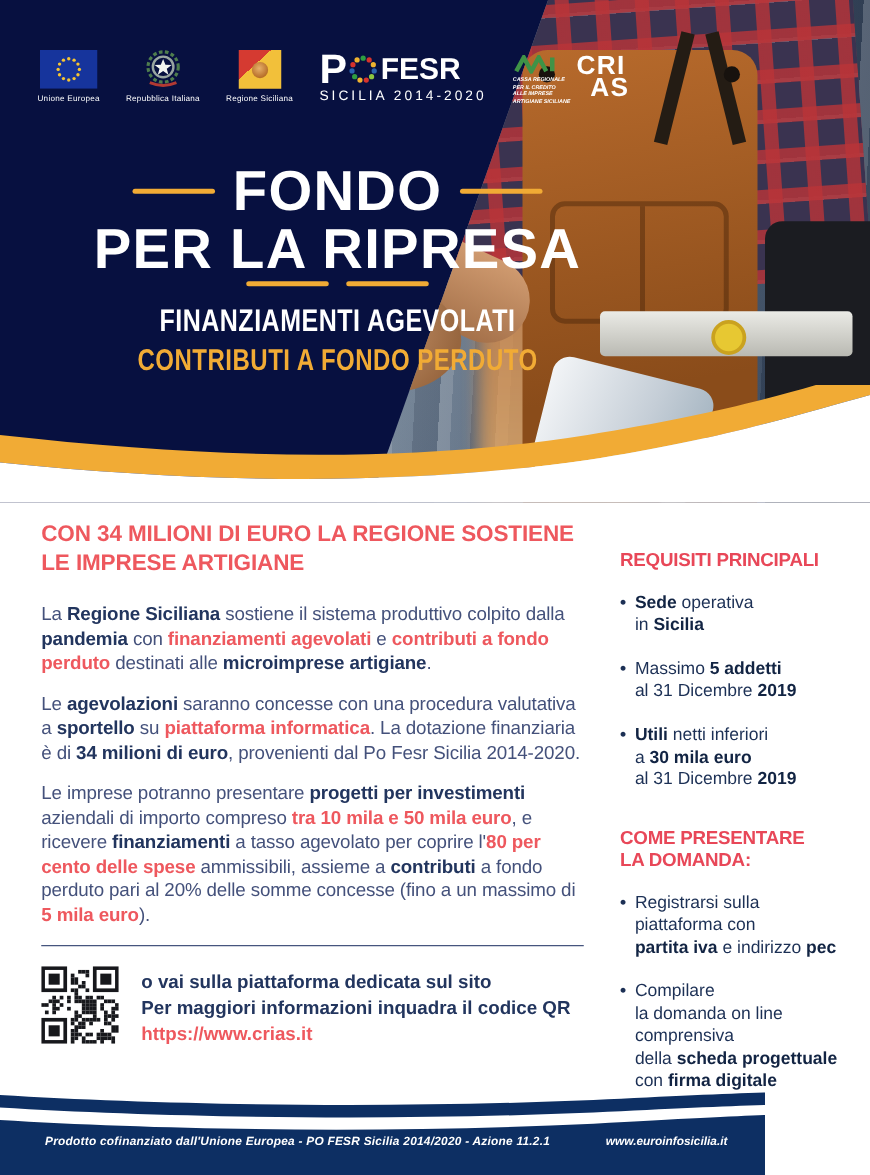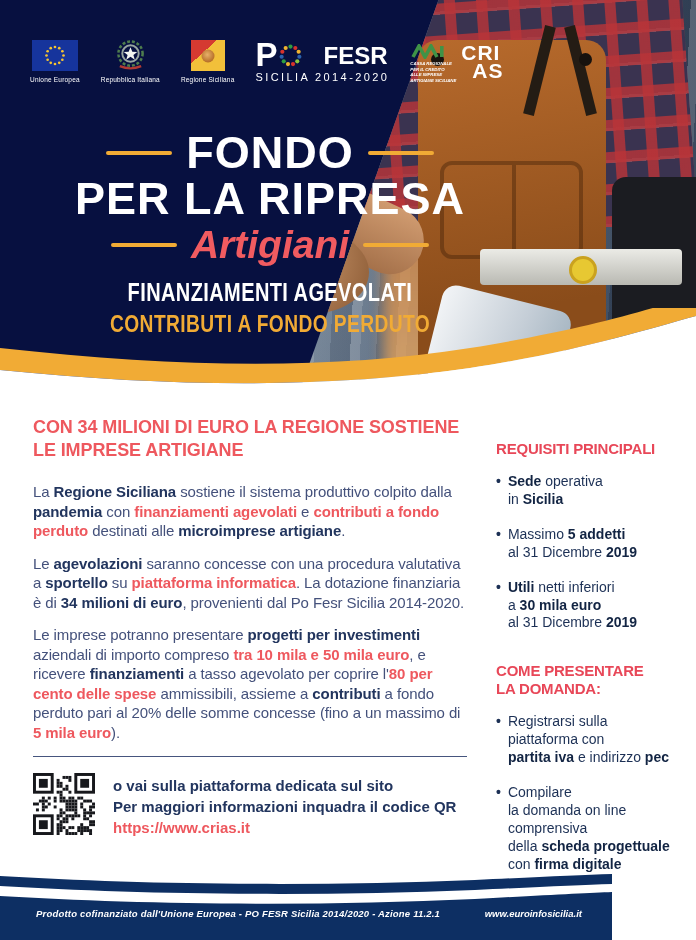--- a/index.html
+++ b/index.html
@@ -54,21 +54,21 @@
   .logos{position:absolute;left:30px;top:40px;display:flex;align-items:flex-start;gap:21px;}
   .logo{display:flex;flex-direction:column;align-items:center;gap:5px;}
   .logo-label{font-size:6.5px;color:#fff;letter-spacing:.2px;white-space:nowrap;}
   .euflag{width:46px;height:31px;display:block;}
   .sicflag{position:relative;width:34px;height:31px;background:linear-gradient(to bottom right,#d53a31 0 38%,#f2c03a 38%);}
   .trinacria{position:absolute;left:50%;top:50%;width:13px;height:13px;transform:translate(-50%,-50%);
     border-radius:50%;background:radial-gradient(circle at 45% 40%,#e7b06a,#b36a24 75%);}
   .pofesr{color:#fff;margin-top:2px;}
   .pofesr-row{display:flex;align-items:flex-end;}
   .pofesr-p{font-size:33px;font-weight:800;line-height:.8;}
-  .pofesr-fesr{font-size:24px;font-weight:800;line-height:1;margin-left:21px;}
+  .pofesr-fesr{font-size:24px;font-weight:800;line-height:1;margin-left:2px;}
   .pofesr-sub{font-size:11px;letter-spacing:2.4px;margin-top:3px;font-weight:400;}
   .crias{display:flex;gap:5px;color:#fff;margin-top:4px;}
   .crias-col1{display:flex;flex-direction:column;gap:2px;width:46px;}
   .crias-small{font-size:4.3px;font-weight:700;font-style:italic;line-height:1.3;}
   .crias-col2{font-weight:800;font-size:21px;line-height:.85;letter-spacing:1px;}
   .crias-as{margin-left:11px;}
 
   
   .titleblock{position:absolute;left:0;top:130px;width:540px;display:flex;flex-direction:column;align-items:center;}
   .trow{display:flex;align-items:center;gap:14px;}
@@ -208,21 +208,20 @@
 
     <div class="titleblock">
       <div class="trow">
         <span class="yline"></span>
         <span class="t1">FONDO</span>
         <span class="yline"></span>
       </div>
       <div class="t2">PER LA RIPRESA</div>
       <div class="trow r3">
         <span class="yline"></span>
-        <span class="t3">Artigiani</span>
         <span class="yline"></span>
       </div>
       <div class="sub1">FINANZIAMENTI AGEVOLATI</div>
       <div class="sub2">CONTRIBUTI A FONDO PERDUTO</div>
     </div>
 
     <svg class="curve" viewBox="0 0 696 95" preserveAspectRatio="none">
       <path d="M0,40 C180,60 330,62 470,40 C575,23 645,4 696,-14 L696,8 C645,22 575,44 470,60 C330,80 180,80 0,62 Z" fill="#f1ab35"></path>
       <path d="M0,62 C180,80 330,80 470,60 C575,44 645,22 696,8 L696,95 L0,95 Z" fill="#ffffff"></path>
     </svg>

